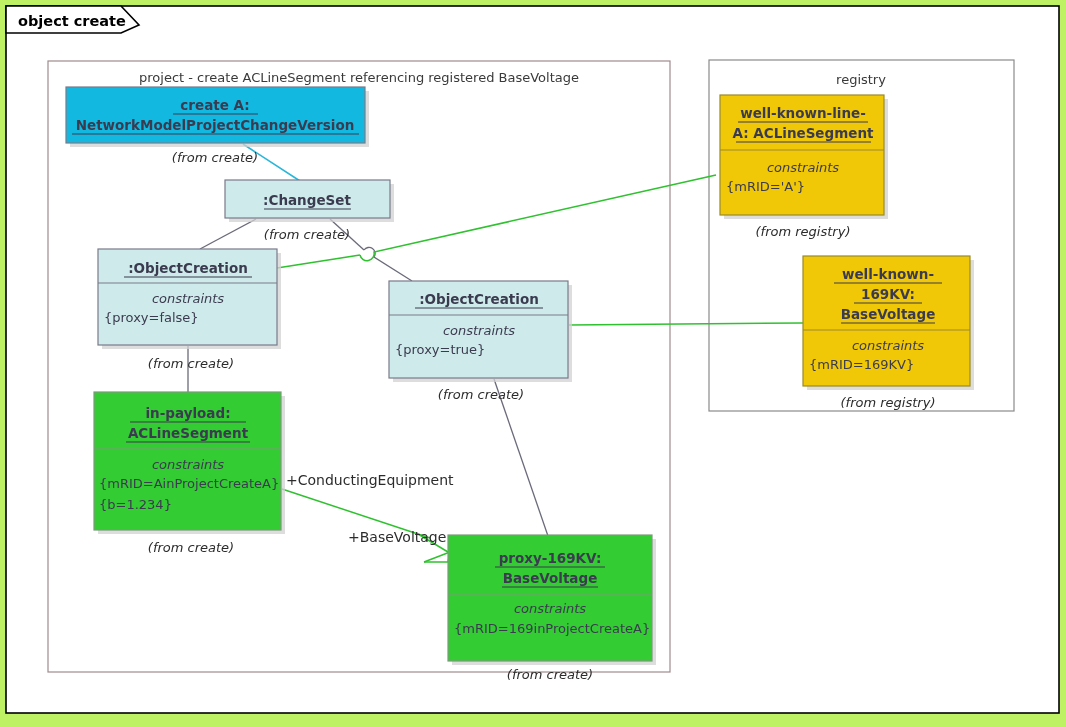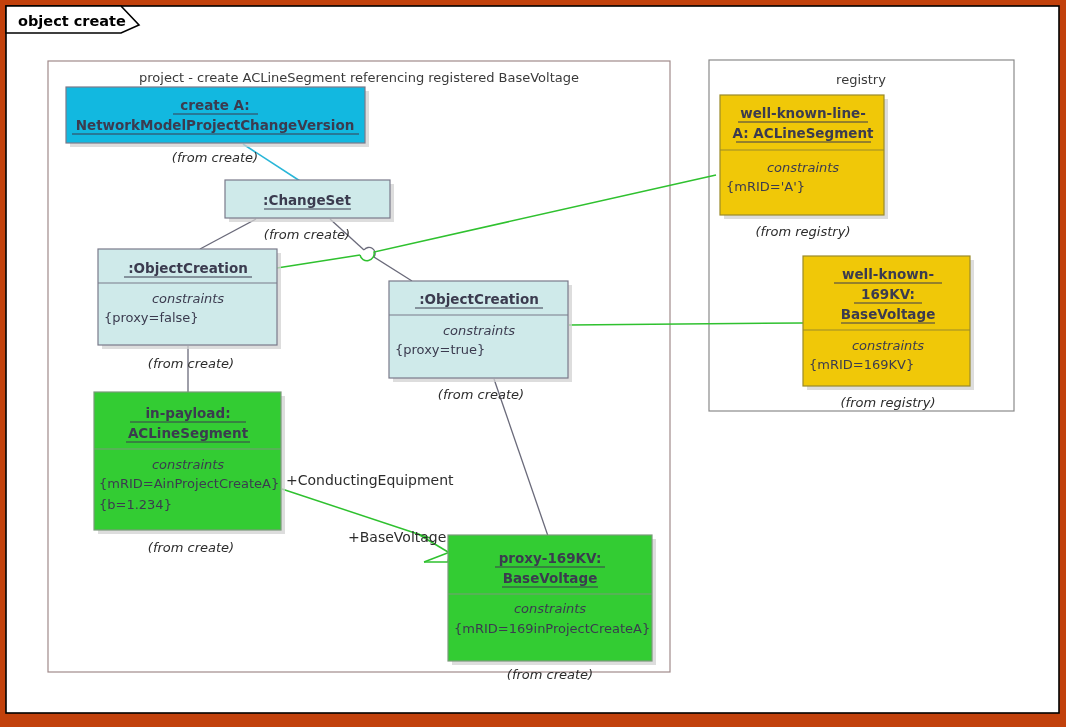--- a/index.html
+++ b/index.html
@@ -7,21 +7,21 @@
     padding: 0;
     background: #ffffff;
   }
   body {
     font-family: "DejaVu Sans", sans-serif;
   }
   #canvas {
     position: relative;
     width: 1066px;
     height: 727px;
-    background: #c2410c;
+    background: #bef264;
     overflow: hidden;
   }
   svg.layer {
     position: absolute;
     left: 0;
     top: 0;
     width: 1066px;
     height: 727px;
   }
   .frame-title {

